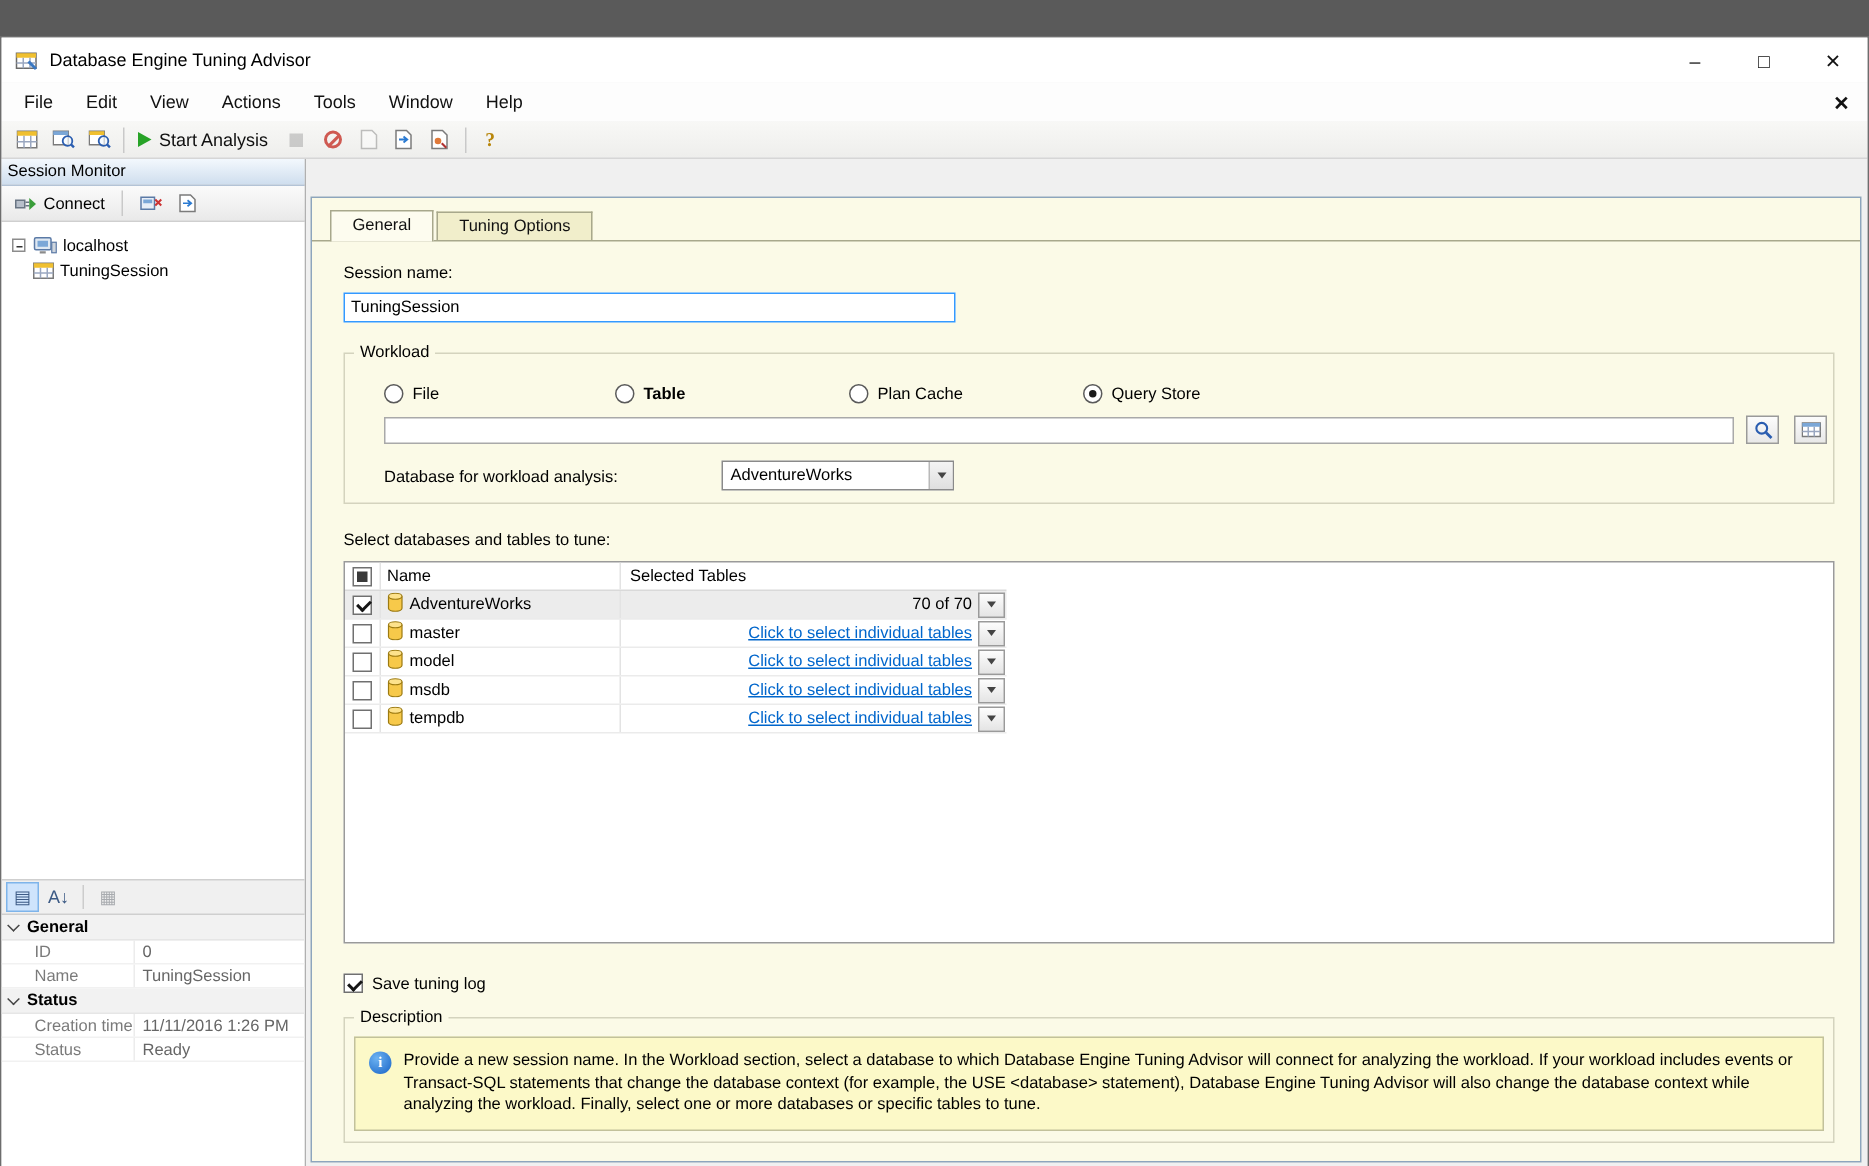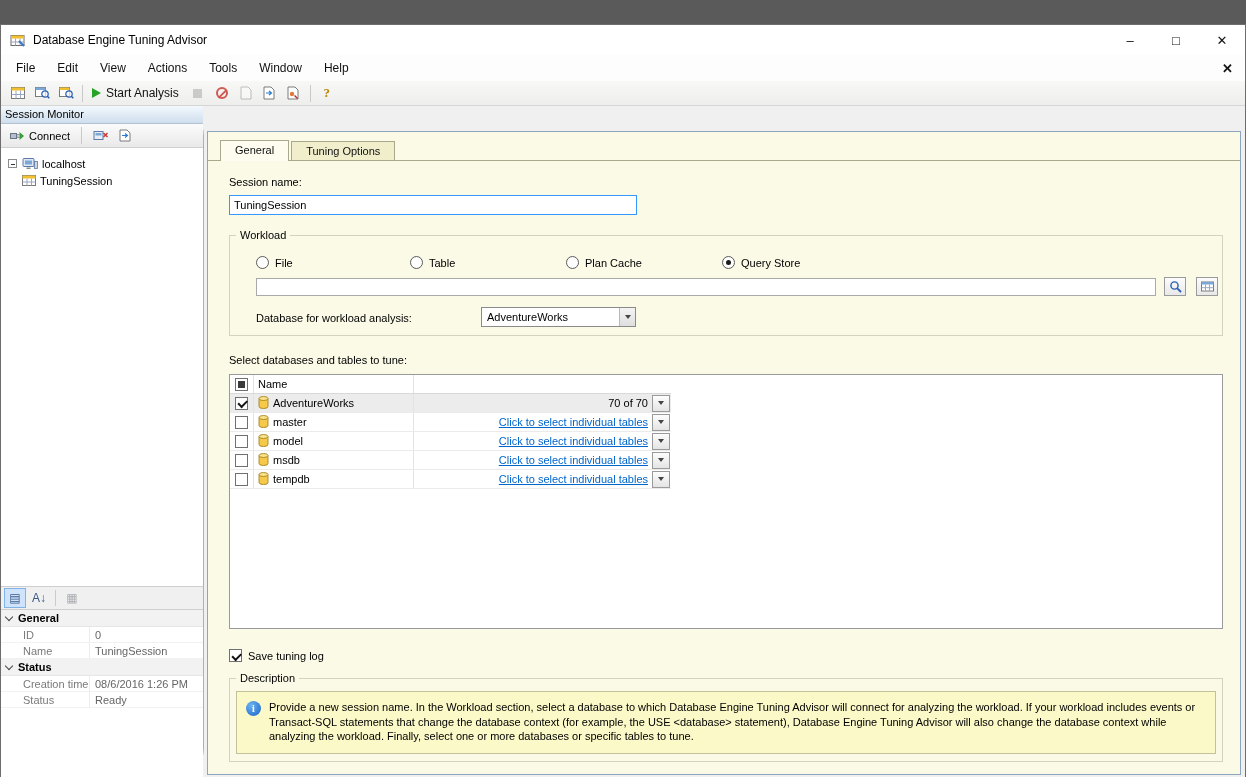--- a/index.html
+++ b/index.html
@@ -31,21 +31,21 @@
   .play { width:0; height:0; border-left:9px solid #27a327; border-top:5px solid transparent;
           border-bottom:5px solid transparent; }
   .stopsq { width:9px; height:9px; background:#9a9a9a; }
   .noentry { width:12px; height:12px; border:2px solid #cf5a52; border-radius:50%; position:relative; }
   .noentry::after { content:""; position:absolute; left:-1px; top:3.5px; width:11px; height:2px;
                     background:#cf5a52; transform:rotate(-45deg); }
   .helpq { font-size:13px; font-weight:bold; color:#b8860b; font-family:"Liberation Serif",serif; }
 
   
   .left { position:absolute; top:81px; left:0; width:203px; bottom:22px; background:#f0f0f0;
-          border-right:1px solid #b0b0b0; display:flex; flex-direction:column;border-radius:30px; }
+          border-right:1px solid #b0b0b0; display:flex; flex-direction:column; }
   .panel-header { height:18px; background:linear-gradient(#f3f8fd,#cfdeee);
                   border-bottom:1px solid #b3c3d6; font-size:11px; color:#000; padding:2px 4px; }
   .connectbar { height:24px; display:flex; align-items:center; background:linear-gradient(#fbfbfb,#e9e9e9);
                 border-bottom:1px solid #cfcfcf; padding:0 5px; font-size:11px; gap:3px; }
   .cbtn { display:flex; align-items:center; gap:4px; padding:2px 4px; }
   .tree { background:#fff; height:438px; font-size:11px; padding-top:7px; }
   .tree-row { display:flex; align-items:center; height:17px; }
   .expander { width:9px; height:9px; border:1px solid #8c8c8c; background:#fff; position:relative;
               margin-left:7px; margin-right:5px; flex:none; }
   .expander::after { content:""; position:absolute; left:1.5px; top:3.5px; width:4px; height:1px; background:#333; }
@@ -327,21 +327,21 @@
       <div class="pg-row">
         <span class="pg-label">Name</span>
         <span class="pg-value">TuningSession</span>
       </div>
       <div class="pg-group">
         <span class="chev"></span>
         <span>Status</span>
       </div>
       <div class="pg-row">
         <span class="pg-label">Creation time</span>
-        <span class="pg-value">08/6/2016 1:26 PM</span>
+        <span class="pg-value">11/11/2016 1:26 PM</span>
       </div>
       <div class="pg-row">
         <span class="pg-label">Status</span>
         <span class="pg-value">Ready</span>
       </div>
     </div>
   </div>
 
   <div class="main">
 
@@ -354,21 +354,21 @@
       <span class="page-label" style="left:21px; top:44px;">Session name:</span>
       <input class="textbox" style="left: 21px; top: 63px; width: 408px;" value="TuningSession">
 
       <div class="groupbox" style="left:21px; top:103px; width:994px; height:101px;">
         <span class="gb-legend">Workload</span>
 
         <label class="radio-item" style="left:26px; top:20px;">
           <span class="radio"></span>
           <span>File</span>
         </label>
-        <label class="radio-item" style="left:180px; top:20px;">
+        <label class="radio-item" style="left:180px; top:20px;font-weight:bold;">
           <span class="radio"></span>
           <span>Table</span>
         </label>
         <label class="radio-item" style="left:336px; top:20px;">
           <span class="radio"></span>
           <span>Plan Cache</span>
         </label>
         <label class="radio-item" style="left:492px; top:20px;">
           <span class="radio selected"></span>
           <span>Query Store</span>
@@ -401,20 +401,21 @@
       </div>
 
       <span class="page-label" style="left:21px; top:222px;">Select databases and tables to tune:</span>
 
       <div class="grid" style="left:21px; top:242px; width:994px; height:255px;">
         <div class="ghead">
           <span class="gc gc0">
               <span class="cb indet"></span>
             </span>
           <span class="gc gc1">Name</span>
+          <span class="gc gc2" style="padding-left:6px;">Selected Tables</span>
         </div>
 
         <div class="grow sel">
           <span class="gc gc0">
               <span class="cb checked"></span>
             </span>
           <span class="gc gc1">
             <span><svg width="11" height="13" viewBox="0 0 11 13">
                   <path d="M1 2.5 v8 a4.5 2 0 0 0 9 0 v-8" fill="#f7c94a" stroke="#9c7a10" stroke-width="0.8"></path>
                   <ellipse cx="5.5" cy="2.5" rx="4.5" ry="2" fill="#fde28c" stroke="#9c7a10" stroke-width="0.8"></ellipse>

